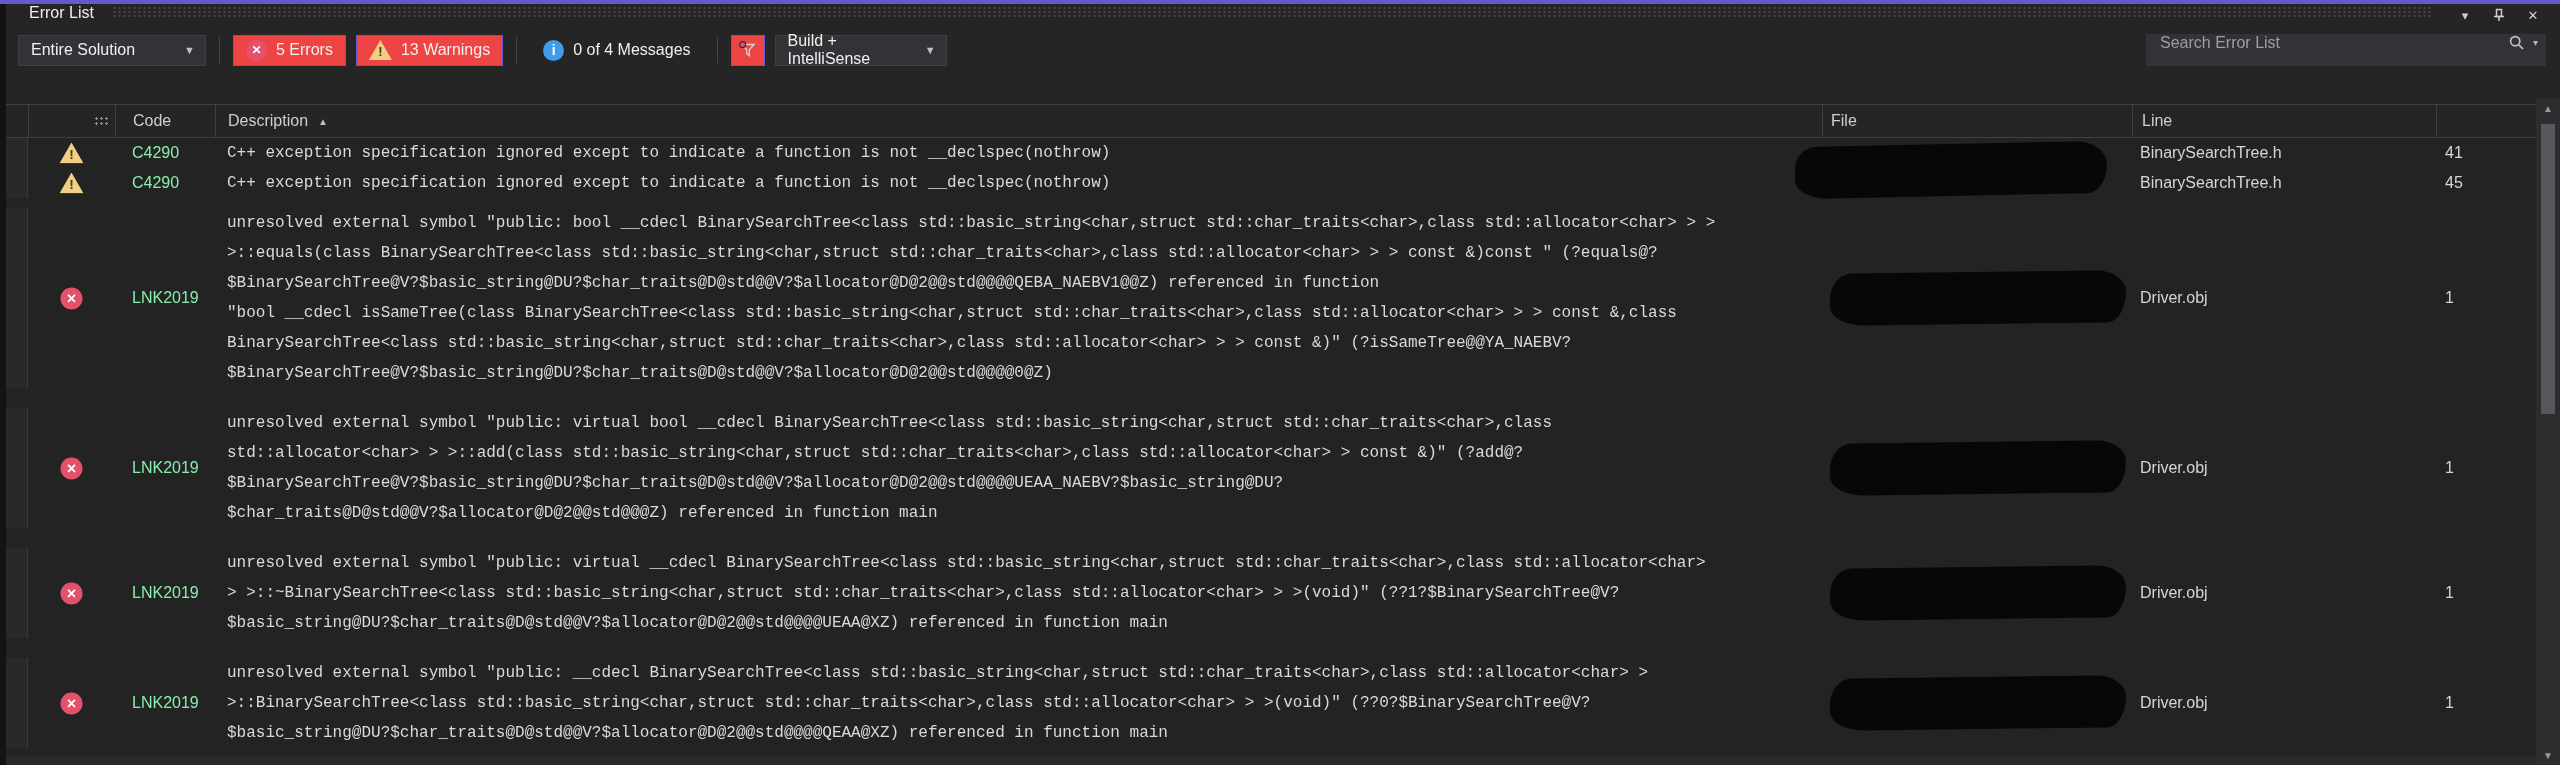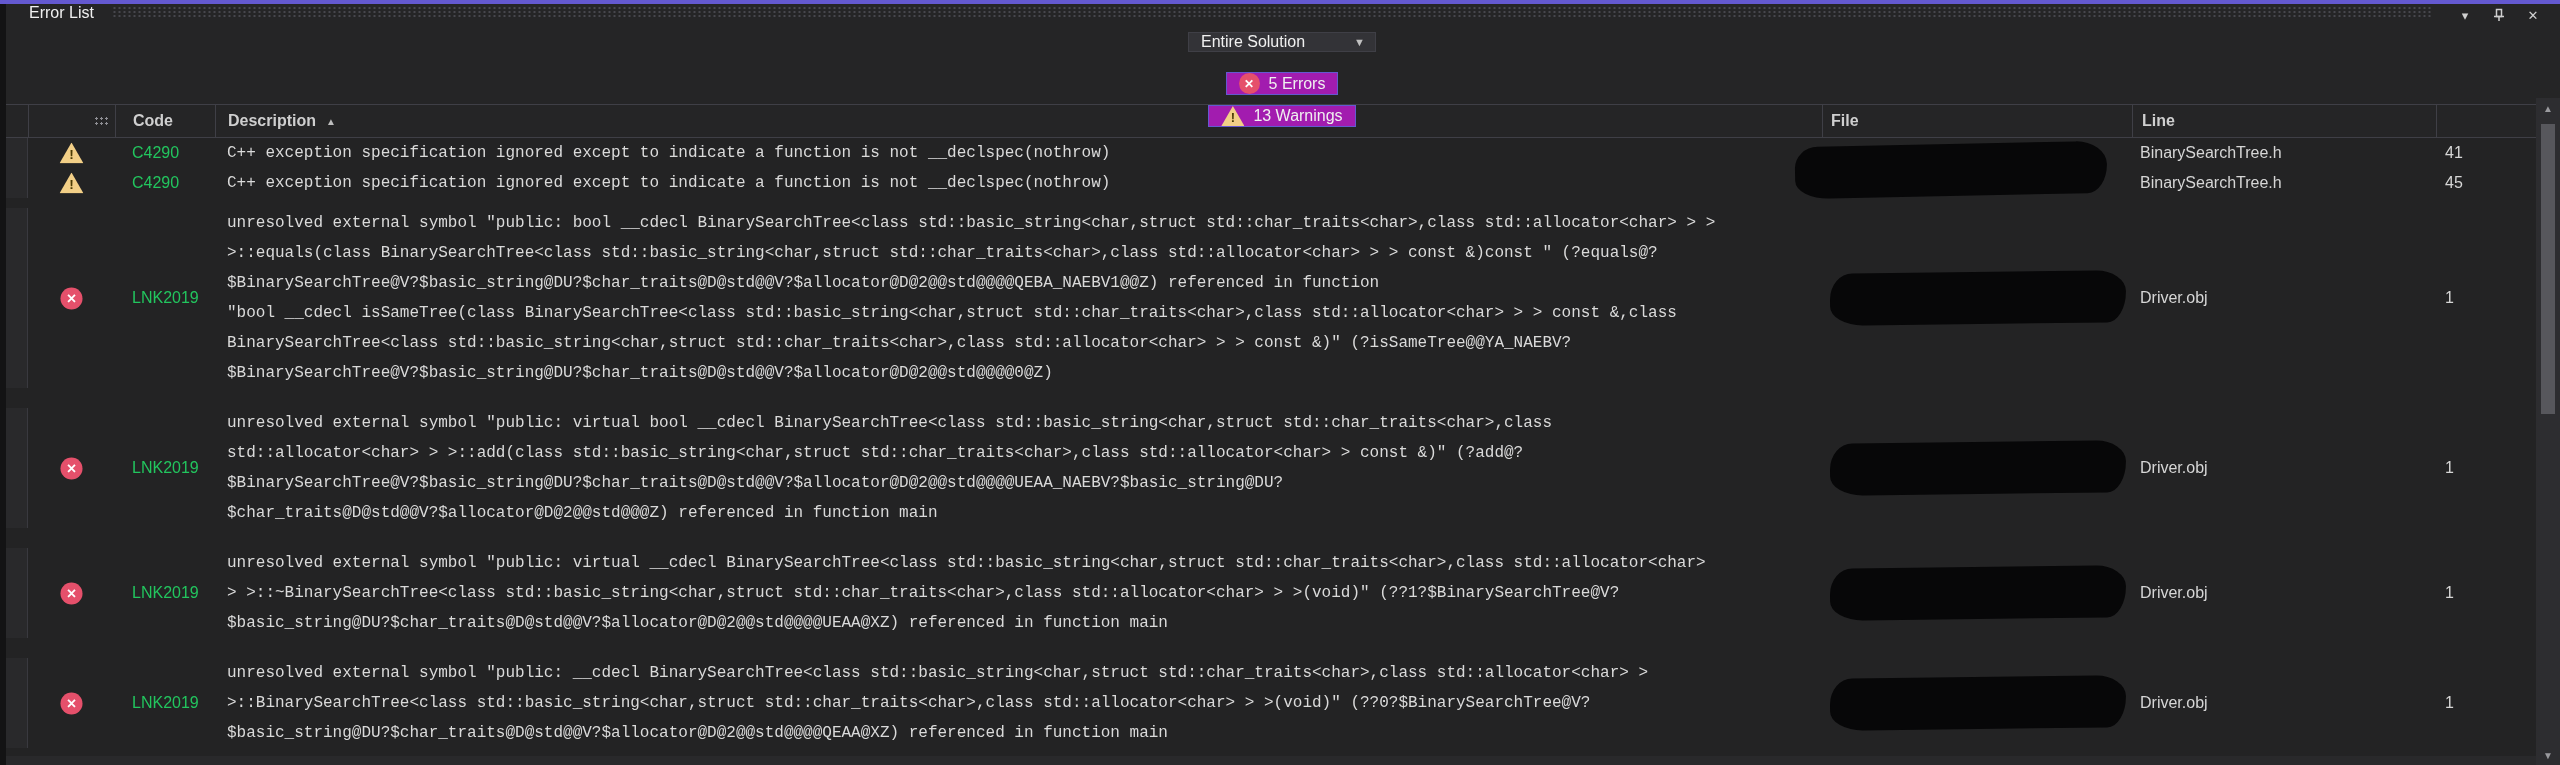--- a/index.html
+++ b/index.html
@@ -13,28 +13,28 @@
   .title{font-size:16px;color:#f0f0f0;white-space:nowrap;}
   .drag-dots{flex:1;height:12px;margin:2px 16px 0 18px;
     background-image:radial-gradient(#47474d 1.1px,transparent 1.25px);
     background-size:5px 4px;}
   .win-btn{width:34px;height:22px;display:flex;align-items:center;justify-content:center;
     color:#d0d0d0;font-size:14px;cursor:default;}
   .win-btn .glyph{font-size:13px;line-height:1;}
   .close-glyph{font-size:16px;}
 
   
-  .toolbar{height:38px;display:flex;align-items:center;padding:2px 14px 0 18px;gap:10px;flex-direction:column;}
+  .toolbar{height:38px;display:flex;align-items:center;padding:2px 14px 0 18px;gap:10px;}
   .combo{height:31px;background:#333337;border:1px solid #3f3f46;display:flex;align-items:center;
     padding:0 10px 0 12px;font-size:16px;color:#f0f0f0;gap:10px;}
   .combo .chev{color:#c0c0c0;font-size:11px;margin-left:auto;}
   .combo.scope{width:188px;}
   .combo.buildsel{width:172px;}
   .vsep{width:1px;height:26px;background:#46464c;margin:0 3px;}
-  .tbtn{height:31px;display:inline-flex;align-items:center;gap:9px;background:#a21caf;
+  .tbtn{height:31px;display:inline-flex;align-items:center;gap:9px;background:#ef4444;
     border:1px solid #6459d0;color:#f0f0f0;font-size:16px;padding:0 12px;cursor:default;}
   .tbtn.plain{border:1px solid transparent;background:transparent;}
   .tbtn.icon-only{width:34px;justify-content:center;padding:0;}
   .spacer{flex:1;}
   .search{width:400px;height:32px;background:#333337;display:flex;align-items:center;padding:0 8px 15px 12px;gap:6px;}
   .search input{flex:1;background:transparent;border:none;outline:none;color:#e0e0e0;font-size:16px;}
   .search input::placeholder{color:#9f9fa0;}
   .search .chev{color:#b5b5b5;font-size:10px;}
 
   
@@ -44,39 +44,39 @@
   .ico-warn{width:23px;height:20px;clip-path:polygon(50% 0,100% 100%,0 100%);background:#f2cf87;
     display:inline-flex;align-items:flex-end;justify-content:center;flex:none;}
   .ico-warn::before{content:"!";font-size:13px;font-weight:700;color:#4a3b05;line-height:1.25;}
   .ico-info{width:21px;height:21px;border-radius:50%;background:#3f9ce8;color:#fff;
     display:inline-flex;align-items:center;justify-content:center;flex:none;}
   .ico-info::before{content:"i";font-size:14px;font-weight:700;line-height:1;}
 
   
   .grid{display:grid;grid-template-columns:28px 87px 100px 1607px 310px 304px 73px 27px;}
   .hdr{height:34px;margin-top:36px;border-top:1px solid #3f3f46;border-bottom:1px solid #3f3f46;
-    align-items:center;font-size:16px;color:#cfcfcf;font-weight:bold;}
+    align-items:center;font-size:16px;color:#cfcfcf;}
   .hdr>div{height:100%;display:flex;align-items:center;}
   .hdr .hsep{border-left:1px solid #3f3f46;}
   .h-code{padding-left:17px;}
   .h-desc{padding-left:12px;gap:10px;}
   .sort-arrow{font-size:10px;color:#bdbdbd;}
   .h-proj,.h-file{padding-left:8px;}
   .h-line{padding-left:9px;}
   .grip{width:15px;height:11px;margin-left:auto;margin-right:6px;
     background-image:radial-gradient(#8f8f94 1.1px,transparent 1.25px);background-size:5px 5px;}
 
   
   .rows{position:relative;background:#232324;}
   .row{align-items:center;font-size:16px;color:#d6d6d6;}
   .row .c-gutter{height:100%;border-right:1px solid #39393f;background:#29292b;}
   .row.single{height:30px;}
   .row.multi{padding:10px 0;}
   .c-sev{display:flex;align-items:center;justify-content:center;}
-  .c-code{padding-left:17px;color:#22c55e;}
+  .c-code{padding-left:17px;color:#86efac;}
   .c-desc{padding-left:12px;line-height:30px;white-space:pre-wrap;color:#dadada;font-family:Liberation Mono, monospace;}
   .c-proj{position:relative;height:100%;display:flex;align-items:center;padding-left:8px;}
   .c-file{padding-left:8px;}
   .c-line{padding-left:9px;}
   .row .ico-err,.row .ico-warn{transform:scale(1.05);}
 
   .redaction{width:296px;height:52px;background:#070708;flex:none;
     border-radius:26px 34px 22px 38px/30px 24px 36px 22px;transform:rotate(-.7deg);}
   .redaction.blob-a{position:absolute;left:1795px;top:6px;width:312px;height:52px;
     border-radius:30px 40px 26px 44px/28px 30px 38px 24px;transform:rotate(-1.2deg);z-index:5;}

